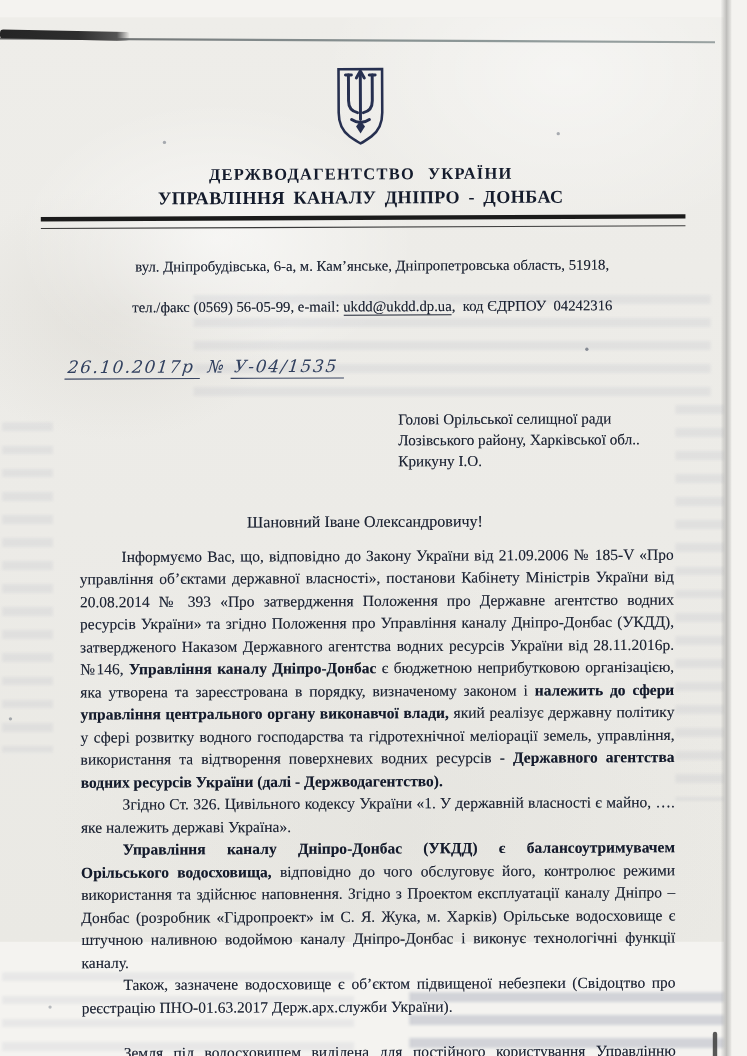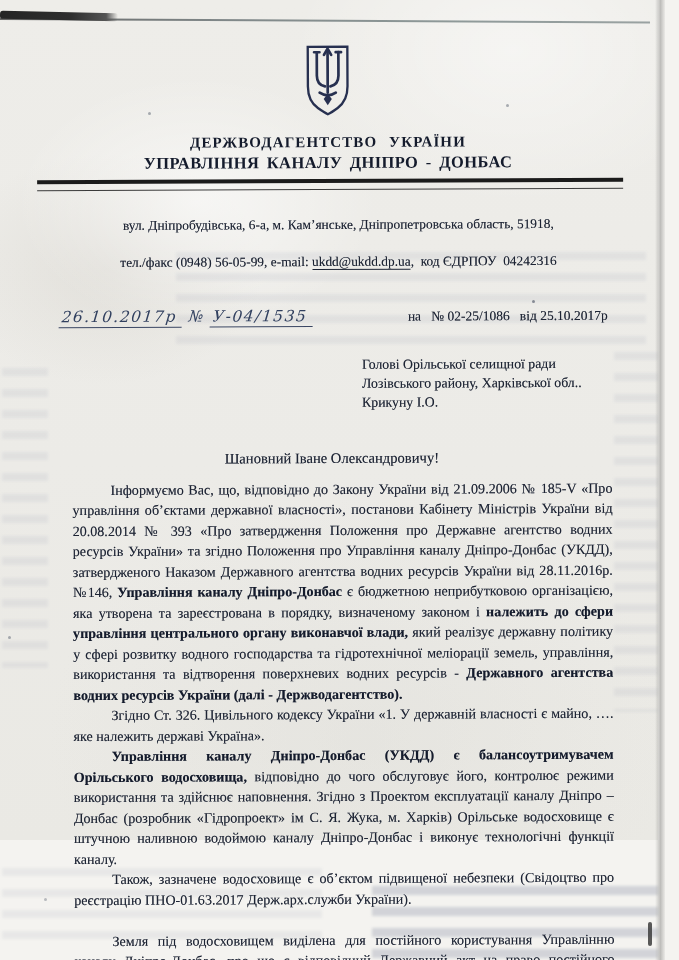--- a/index.html
+++ b/index.html
@@ -3,21 +3,21 @@
 <meta charset="utf-8">
 <style>
   html,body{margin:0;padding:0;}
   body{
     width:679px;height:960px;overflow:hidden;position:relative;
     background:#f4f3f0;
     font-family:"Liberation Serif", serif;
   }
   
   .page{
-    position:absolute;left:0;top:0;width:658px;height:840px;
+    position:absolute;left:0;top:16px;width:658px;height:840px;
     background-color:#edebe7;
     background-image:
       radial-gradient(ellipse 260px 180px at 30% 24%, rgba(255,255,255,.55), transparent 70%),
       radial-gradient(ellipse 220px 160px at 16% 32%, rgba(213,210,203,.45), transparent 72%),
       radial-gradient(ellipse 320px 220px at 78% 6%,  rgba(255,255,255,.45), transparent 70%),
       radial-gradient(ellipse 420px 320px at 55% 88%, rgba(222,221,216,.40), transparent 75%),
       linear-gradient(180deg,#eeede9 0%,#ecebe7 55%,#eae9e4 100%);
   }
   .page-edge-shadow{
     position:absolute;top:0;right:14px;width:10px;height:960px;
@@ -115,28 +115,27 @@
         <path class="trf" d="M30 56 L34.5 62 L30 69 L25.5 62 Z"></path>
       </svg>
     </div>
 
     <div class="title1">ДЕРЖВОДАГЕНТСТВО УКРАЇНИ</div>
     <div class="title2">УПРАВЛІННЯ КАНАЛУ ДНІПРО - ДОНБАС</div>
     <div class="rule"></div>
 
     <div class="addr">
       <span>вул. Дніпробудівська, 6-а, м. Кам’янське, Дніпропетровська область, 51918,</span><br>
-      <span>тел./факс (0948) 56-05-99, e-mail: </span><span class="u">ukdd@ukdd.dp.ua</span><span>,  код ЄДРПОУ  04242316</span>
+      <span>тел./факс (0569) 56-05-99, e-mail: </span><span class="u">ukdd@ukdd.dp.ua</span><span>,  код ЄДРПОУ  04242316</span>
     </div>
 
     <div class="refrow">
       <div class="hand">
         <span class="hu">26.10.2017р</span><span class="nosign">№</span><span class="hu">У-04/1535</span>
       </div>
-      <div class="ref-right">на   № 02-25/1086   від 25.10.2017р</div>
     </div>
 
     <div class="recipient">
         <div>Голові Орільської селищної ради</div>
         <div>Лозівського району, Харківської обл..</div>
         <div>Крикуну І.О.</div>
       </div>
 
     <div class="salutation">Шановний Іване Олександровичу!</div>
 

